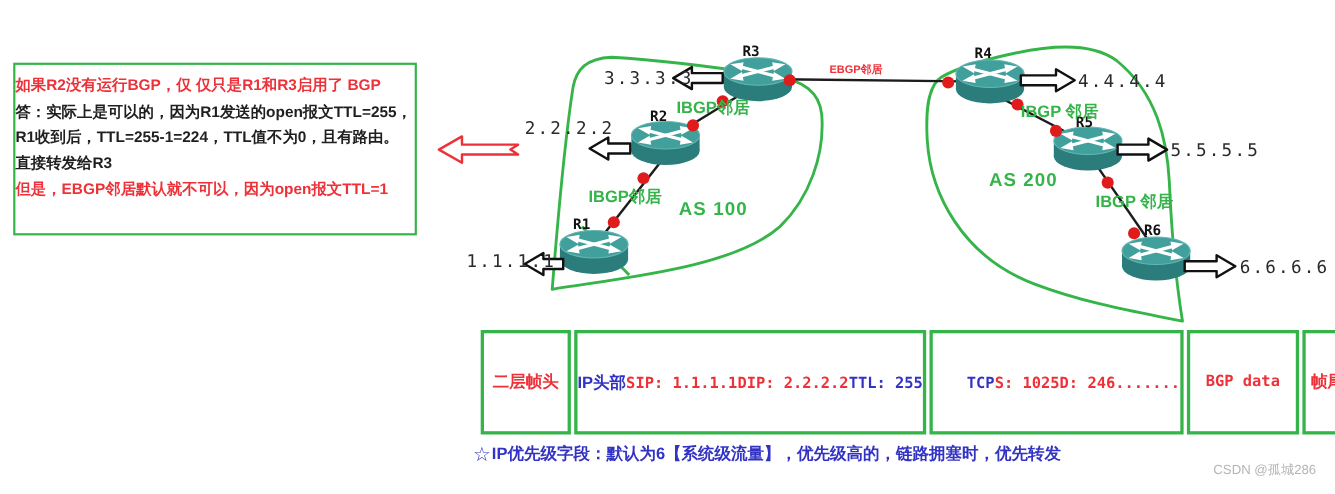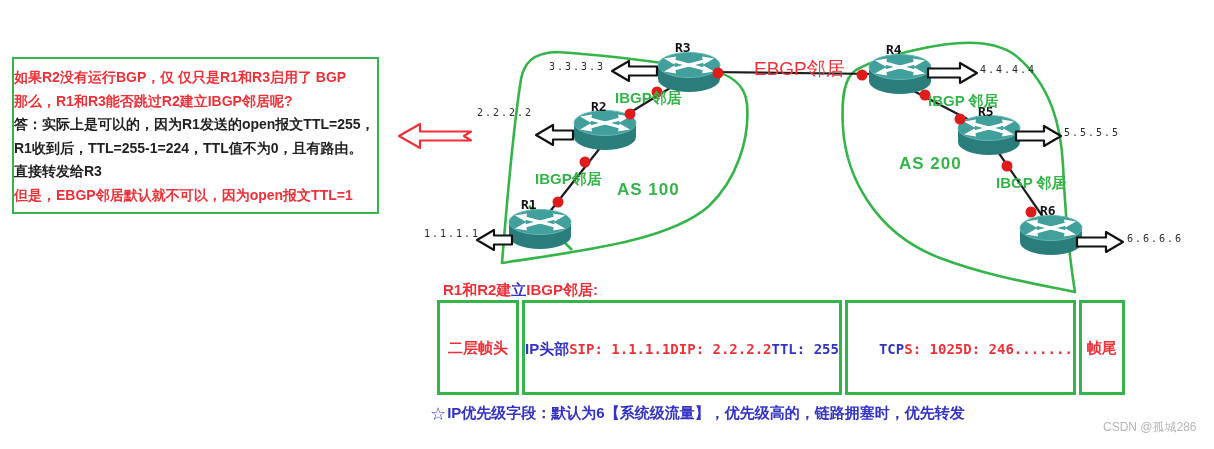--- a/index.html
+++ b/index.html
@@ -16,24 +16,24 @@
     position:absolute; left:12px; top:57px; width:355px; height:140px;
     border:2px solid var(--green); padding:7px 8px 6px 0;
   }
   .info-line{font-size:14px; font-weight:bold; line-height:23.5px; white-space:nowrap;}
   
   .c-red{color:var(--red);} .c-blue{color:var(--blue);} .c-black{color:var(--ink);}
   
   #topo{position:absolute; left:0; top:0;}
   
   .t-lbl{position:absolute; white-space:nowrap;}
-  .ip{font-family:"DejaVu Sans Mono","Liberation Mono",monospace; font-size:10px; color:#2a2a2a; letter-spacing:2px;}
+  .ip{font-family:"DejaVu Sans Mono","Liberation Mono",monospace; font-size:16px; color:#2a2a2a; letter-spacing:2px;}
   .rname{font-family:"DejaVu Sans Mono","Liberation Mono",monospace; font-size:13px; font-weight:bold; color:#111;}
   .nbr{font-size:15px; font-weight:600; color:var(--green);}
-  .nbr-red{font-size:19px; font-weight:normal; color:var(--red);}
+  .nbr-red{font-size:10px; font-weight:bold; color:var(--red);}
   .asname{font-size:17px; font-weight:600; color:var(--green); letter-spacing:1px;}
   
   #tableTitle{position:absolute; left:443px; top:281px; font-size:15px; font-weight:bold; white-space:nowrap;}
   #packetTable{position:absolute; left:437px; top:300px; height:95px; display:flex; gap:3px; align-items:stretch;}
   .pcell{
     border:3px solid var(--green); box-sizing:border-box; display:flex; flex-direction:row;
     align-items:center; justify-content:center; font-weight:bold;
   }
   .pcell.multi{justify-content:flex-start; padding-top:3px;}
   .pcell .zh{font-size:15px; line-height:20px; white-space:nowrap;}
@@ -43,21 +43,20 @@
   #footnote .star{font-size:18px; vertical-align:-2px; margin-right:1px;}
   #watermark{position:absolute; left:1103px; top:419px; font-size:12px; color:var(--gray); white-space:nowrap;}
 </style>
 </head>
 <body>
 
 <div id="stage">
 
   <div id="infoBox">
       <div class="info-line c-red">如果R2没有运行BGP，仅  仅只是R1和R3启用了 BGP</div>
-      <div class="info-line c-red">那么，R1和R3能否跳过R2建立IBGP邻居呢?</div>
       <div class="info-line c-black">答：实际上是可以的，因为R1发送的open报文TTL=255，</div>
       <div class="info-line c-black">R1收到后，TTL=255-1=224，TTL值不为0，且有路由。</div>
       <div class="info-line c-black">直接转发给R3</div>
       <div class="info-line c-red">但是，EBGP邻居默认就不可以，因为open报文TTL=1</div>
     </div>
 
   <svg id="topo" width="1214" height="449" viewBox="0 0 1214 449">
     <defs>
       <g id="routerIcon">
         <ellipse cx="32" cy="27" rx="31" ry="13" style="fill:var(--teal-body)"></ellipse>
@@ -125,37 +124,39 @@
 
   <span class="t-lbl nbr" style="left:535px;top:170px">IBGP邻居</span>
   <span class="t-lbl nbr" style="left:615px;top:89px">IBGP邻居</span>
   <span class="t-lbl nbr-red" style="left:754px;top:56px">EBGP邻居</span>
   <span class="t-lbl nbr" style="left:928px;top:92px">IBGP 邻居</span>
   <span class="t-lbl nbr" style="left:996px;top:174px">IBGP 邻居</span>
 
   <span class="t-lbl asname" style="left:617px;top:180px">AS 100</span>
   <span class="t-lbl asname" style="left:899px;top:154px">AS 200</span>
 
-  <div id="tableTitle"><span class="c-red">R1和R2建</span><span class="c-blue">立</span><span class="c-red">IBGP邻居:</span></div>
   <div id="packetTable">
       <div class="pcell" style="flex: 0 0 82px;">
         <div class="zh c-red">二层帧头</div>
       </div>
       <div class="pcell multi" style="flex: 0 0 131px;">
         <div class="zh c-blue">IP头部</div>
         <div class="mono c-red">SIP: 1.1.1.1</div>
         <div class="mono c-red">DIP: 2.2.2.2</div>
         <div class="mono c-blue">TTL: 255</div>
       </div>
       <div class="pcell multi" style="flex: 0 0 88px; padding-left: 31px;">
         <div class="mono c-blue">TCP</div>
         <div class="mono c-red">S: 1025</div>
         <div class="mono c-red">D: 246</div>
         <div class="mono c-red">.......</div>
       </div>
+      <div class="pcell" style="flex: 0 0 102px;">
+        <div class="mono c-red">BGP data</div>
+      </div>
       <div class="pcell" style="flex: 0 0 46px;">
         <div class="zh c-red">帧尾</div>
       </div>
     </div>
 
   <div id="footnote">
     <span class="star">☆</span><span>IP优先级字段：默认为6【系统级流量】，优先级高的，链路拥塞时，优先转发</span>
   </div>
 
   <div id="watermark">CSDN @孤城286</div>

